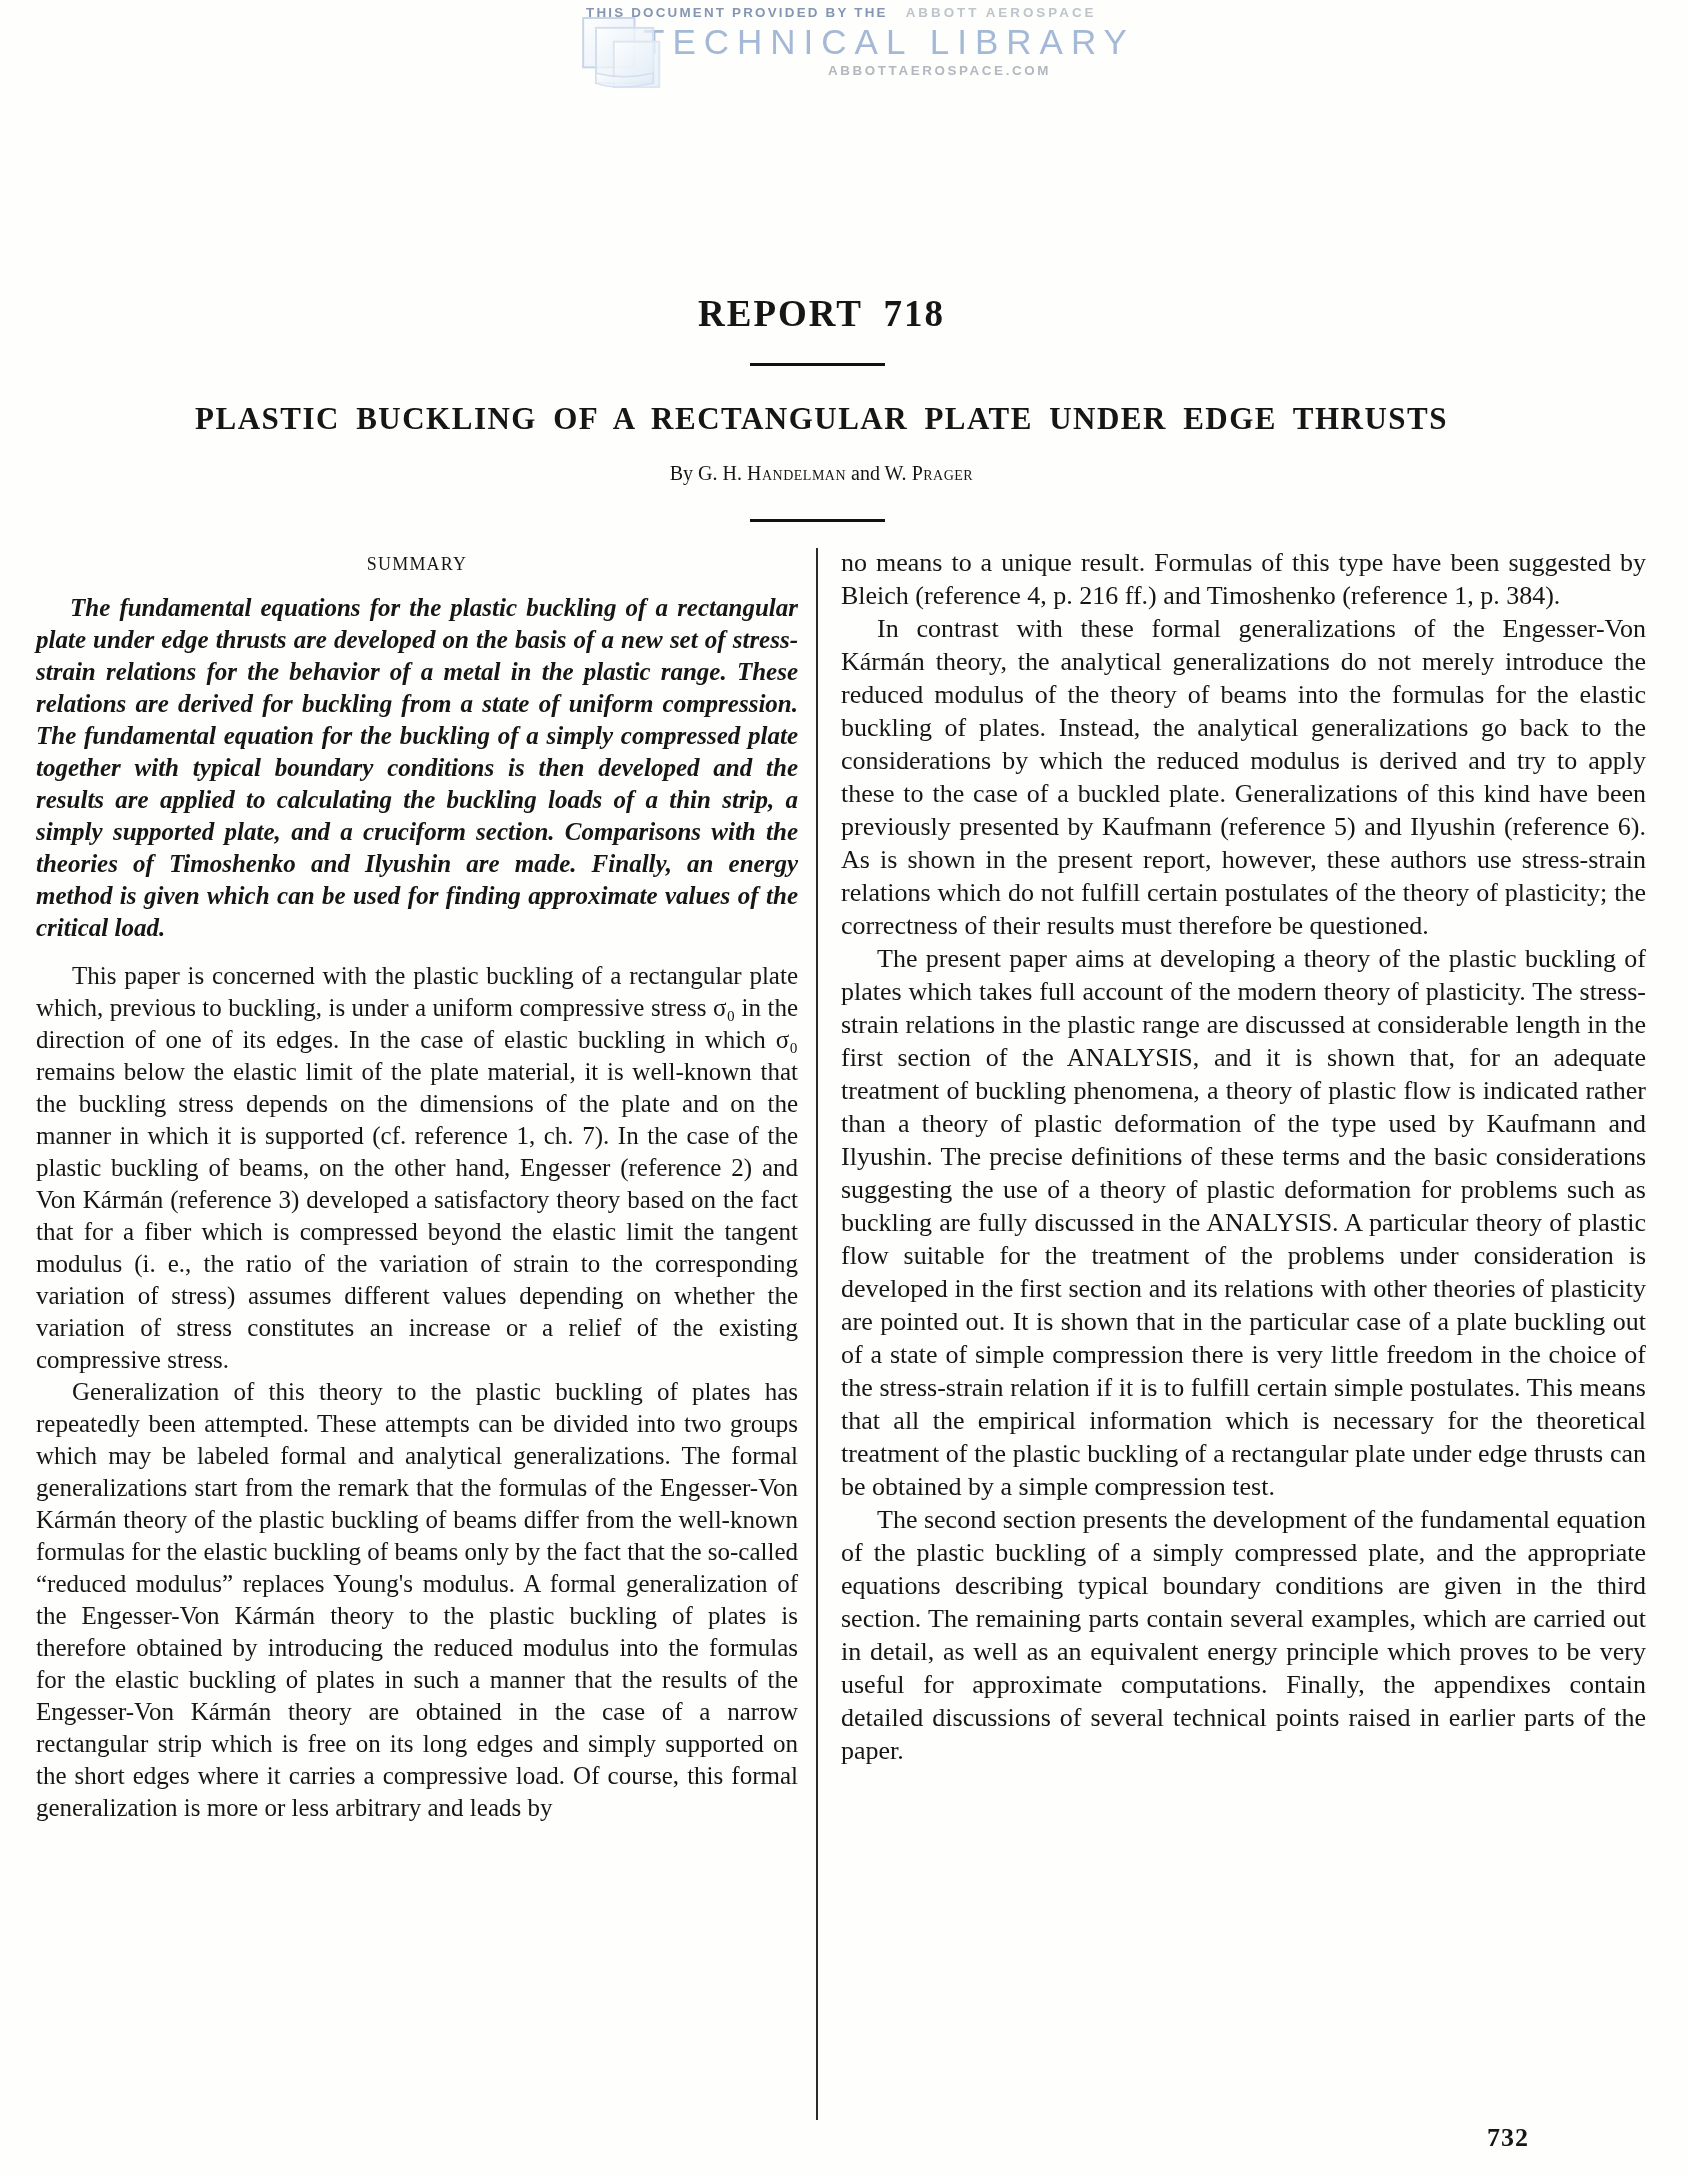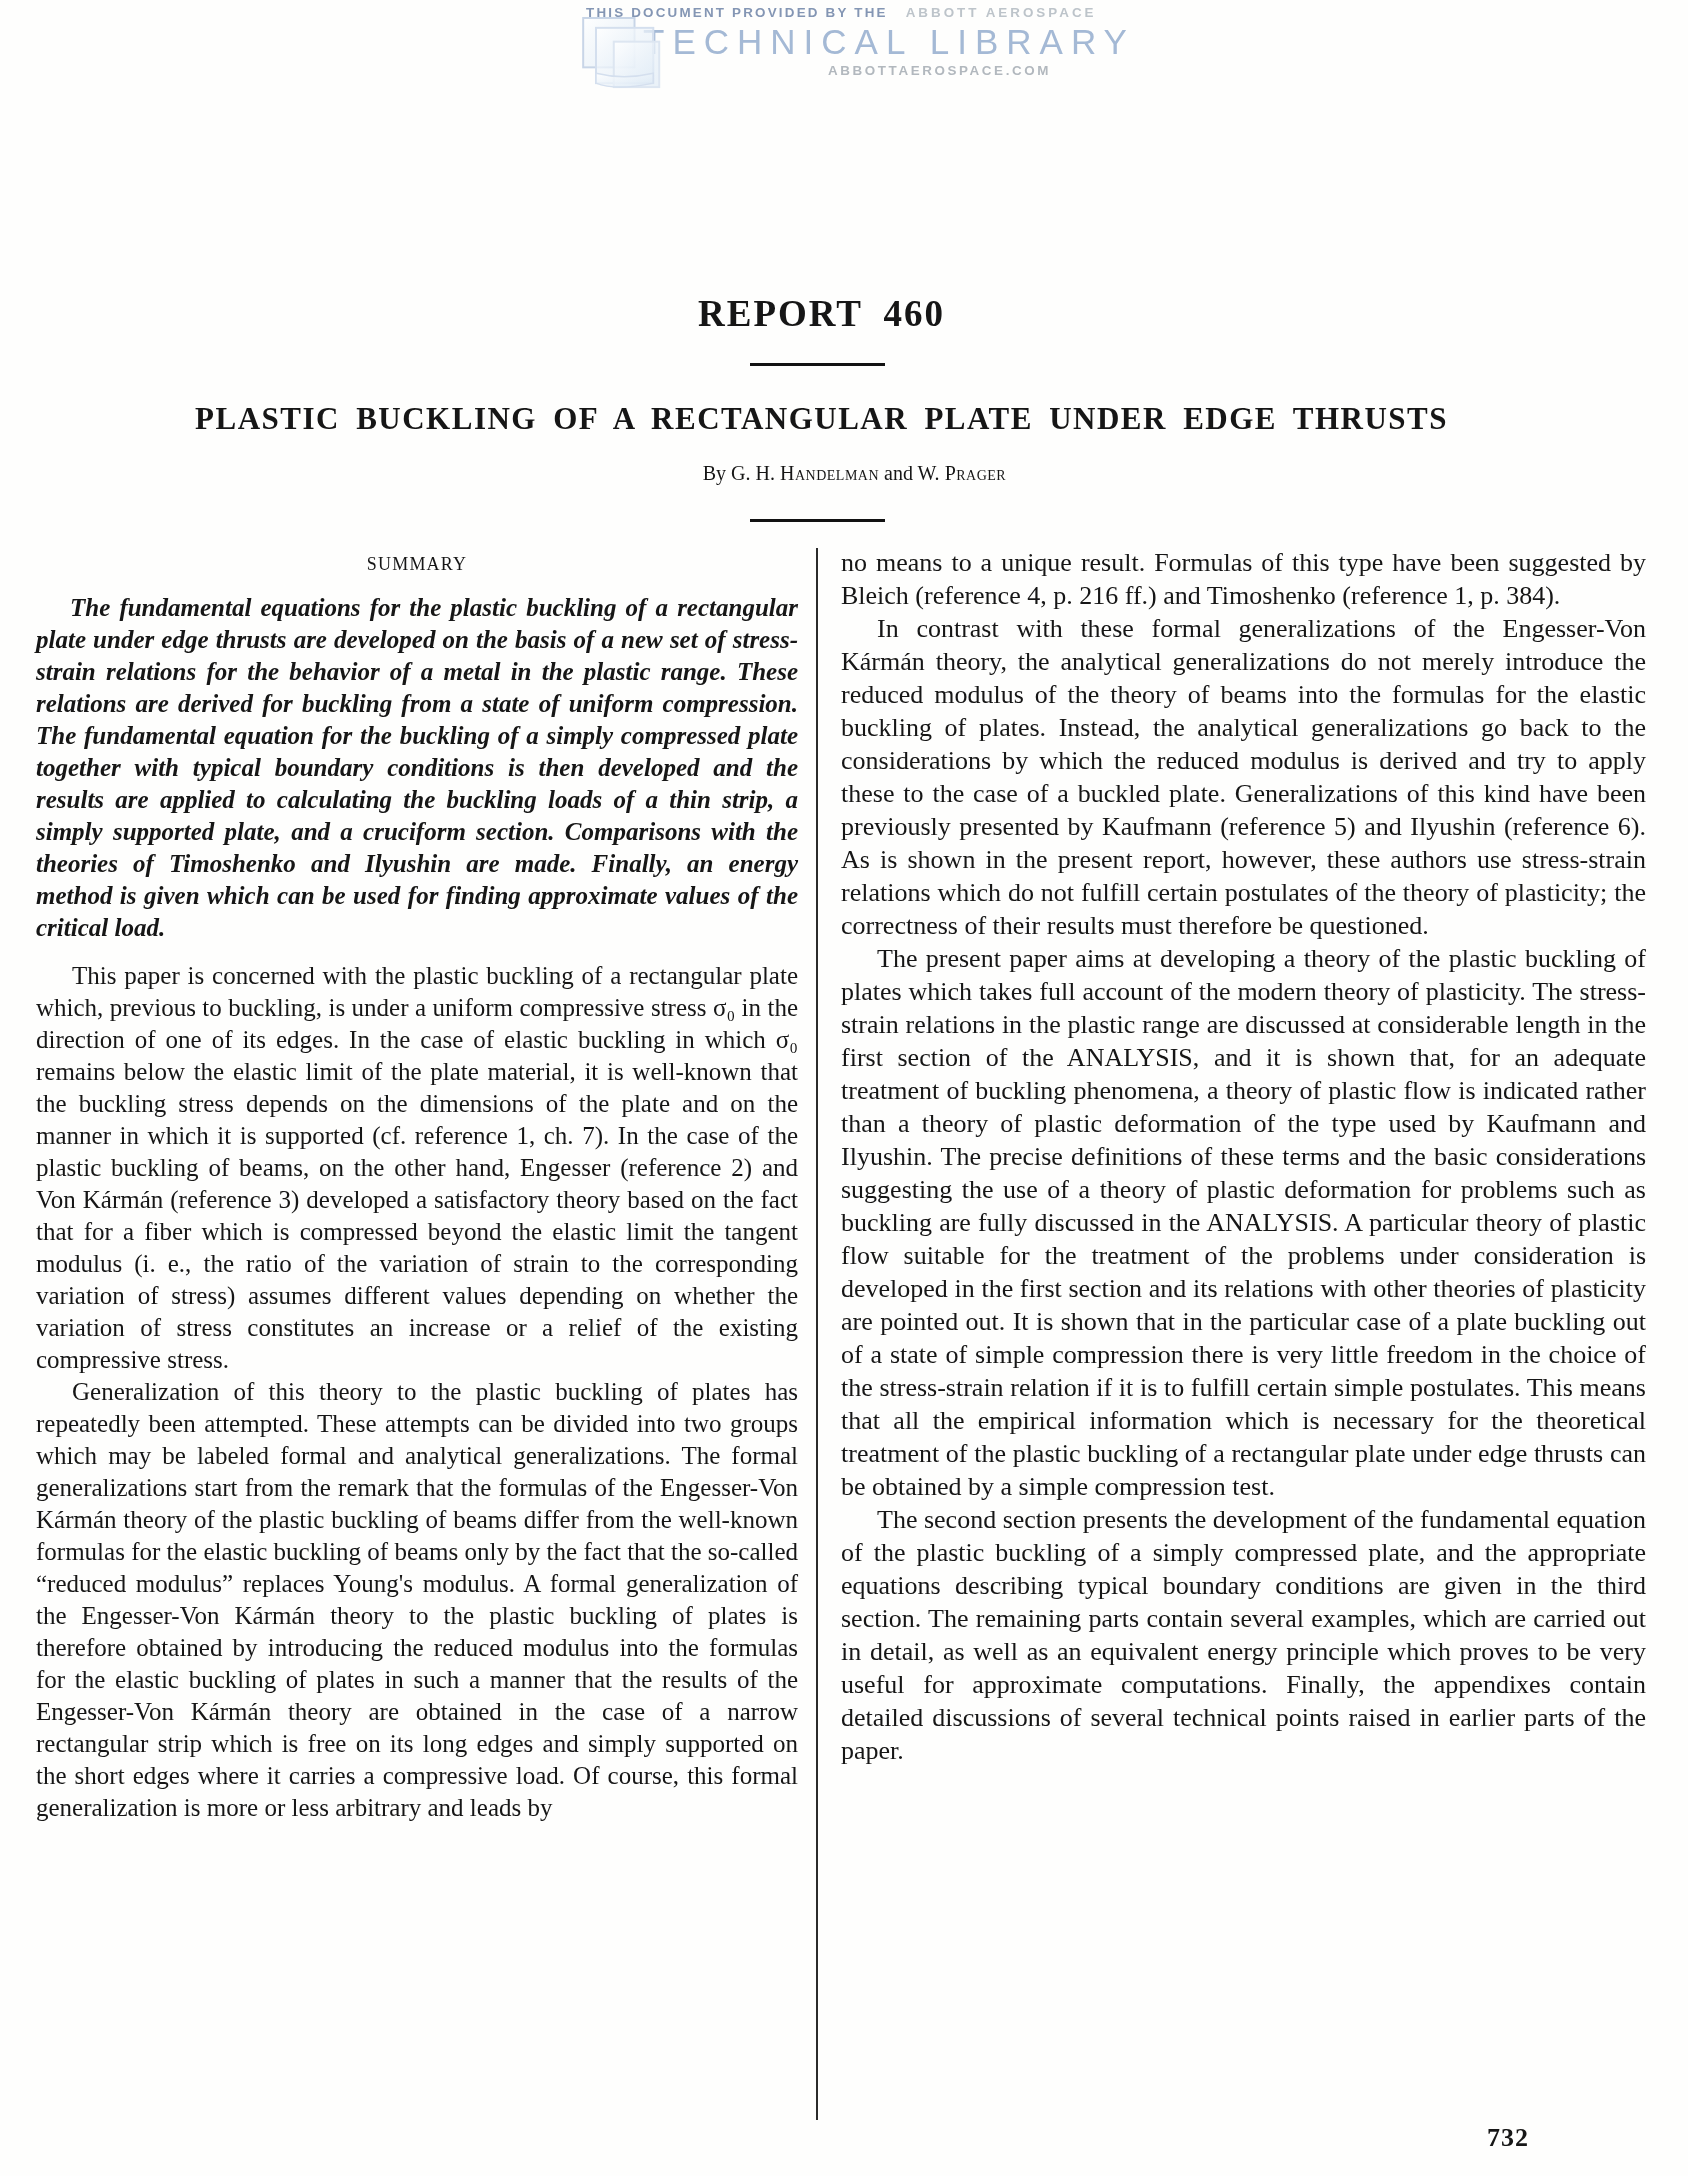--- a/index.html
+++ b/index.html
@@ -17,21 +17,21 @@
   .logo-title{margin:3px 0 0 57px;font-size:35px;line-height:36px;color:#a4b9d5;letter-spacing:8px;white-space:nowrap;}
   .logo-site{margin-top:3px;padding-right:16px;text-align:right;font-size:13.4px;font-weight:bold;color:#b2b8be;letter-spacing:2.6px;}
   
   .report-number{position:absolute;top:292px;left:0;width:1643px;text-align:center;
     font-size:37px;font-weight:bold;letter-spacing:2px;word-spacing:10px;}
   .rule{position:absolute;left:750px;width:135px;height:0;border:none;border-top:3px solid #121212;margin:0;}
   .rule-1{top:363px;}
   .rule-2{top:519px;}
   .paper-title{position:absolute;top:401px;left:0;width:1643px;text-align:center;
     font-size:31px;font-weight:bold;letter-spacing:1.5px;word-spacing:7px;font-family:Liberation Serif, serif;}
-  .byline{position:absolute;top:462px;left:0;width:1643px;text-align:center;font-size:20px;padding-left:33px;}
+  .byline{position:absolute;top:462px;left:0;width:1643px;text-align:center;font-size:20px;}
   .byline .sc{font-variant:small-caps;letter-spacing:0.5px;}
   
   .col{position:absolute;top:546px;text-align:justify;}
   .col-left{left:36px;width:762px;font-size:25px;line-height:32px;}
   .col-right{left:841px;width:805px;font-size:26px;line-height:33px;}
   .divider{position:absolute;top:548px;left:816px;width:2px;height:1572px;background:#2b2b2b;}
   .section-heading{margin:2px 0 12px 0;text-align:center;font-size:18px;font-weight:normal;letter-spacing:1.2px;}
   .intro-heading{margin:18px 0 12px 0;}
   p.body-para{margin:0;text-indent:36px;}
   p.noindent{text-indent:0;}
@@ -55,21 +55,21 @@
     <path d="M16 68 q20 8 58 0 l0 -10 q-30 7 -58 0 z" fill="url(#sq)" stroke="#d4dfee" stroke-width="1.5"></path>
   </svg>
   <div class="logo-line1">
     <span class="provided">THIS DOCUMENT PROVIDED BY THE</span>
     <span class="brand">ABBOTT AEROSPACE</span>
   </div>
   <div class="logo-title">TECHNICAL LIBRARY</div>
   <div class="logo-site">ABBOTTAEROSPACE.COM</div>
 </div>
 
-<div class="report-number">REPORT 460</div>
+<div class="report-number">REPORT 718</div>
 
 <hr class="rule rule-1">
 
 <div class="paper-title">PLASTIC BUCKLING OF A RECTANGULAR PLATE UNDER EDGE THRUSTS</div>
 
 <div class="byline">
   <span>By G. H. </span><span class="sc">Handelman</span><span> and W. </span><span class="sc">Prager</span>
 </div>
 
 <hr class="rule rule-2">

